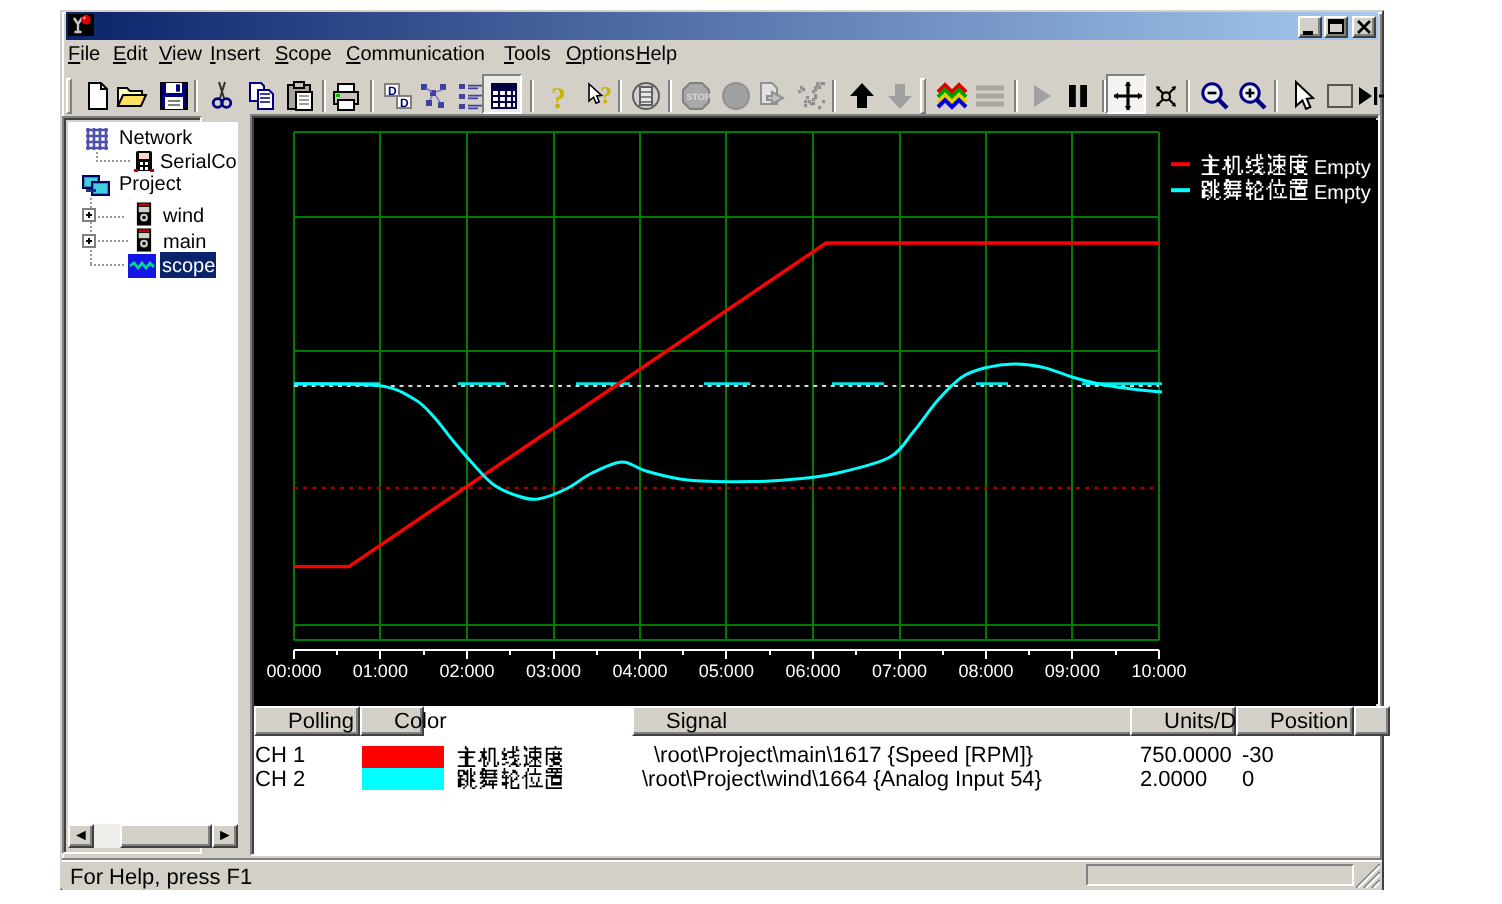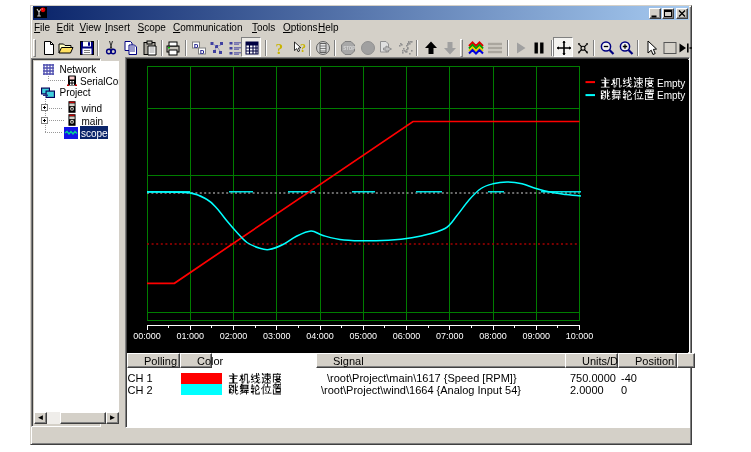--- a/index.html
+++ b/index.html
@@ -392,16 +392,26 @@
             <use href="#g6" x="12.6"></use>
             <use href="#g7" x="25.2"></use>
             <use href="#g8" x="37.8"></use>
             <use href="#g9" x="50.4"></use>
           </g>
         </svg>
         <span class="cell" style="left:200px;top:19.5px">\root\Project\main\1617 {Speed [RPM]}</span>
         <span class="cell" style="left:194px;top:31px">\root\Project\wind\1664 {Analog Input 54}</span>
         <span class="cell" style="left:443px;top:19.5px">750.0000</span>
         <span class="cell" style="left:443px;top:31px">2.0000</span>
-        <span class="cell" style="left:494px;top:19.5px">-40</span>
+        <span class="cell" style="left:494px;top:19.5px">-30</span>
         <span class="cell" style="left:494px;top:31px">0</span>
       </div>
 </div>
+<div id="status" class="abs">
+  <div class="abs" style="left:0;top:0;width:660px;height:1px;background:#808080"></div>
+  <div class="abs" style="left:0;top:1px;width:660px;height:1px;background:#fff"></div>
+  <span class="abs" style="left:4px;top:4px">For Help, press F1</span>
+  <div class="statbox" style="left:512px;top:3px;width:134px;height:11px"></div>
+  <svg class="abs" style="right:1px;bottom:1px" width="12" height="12" viewBox="0 0 12 12">
+        <path d="M12 0 L0 12 M12 4 L4 12 M12 8 L8 12" stroke="#808080" stroke-width="1"></path>
+        <path d="M12 1 L1 12 M12 5 L5 12 M12 9 L9 12" stroke="#fff" stroke-width="1"></path>
+      </svg>
+</div>
 </div>
 </body></html>

